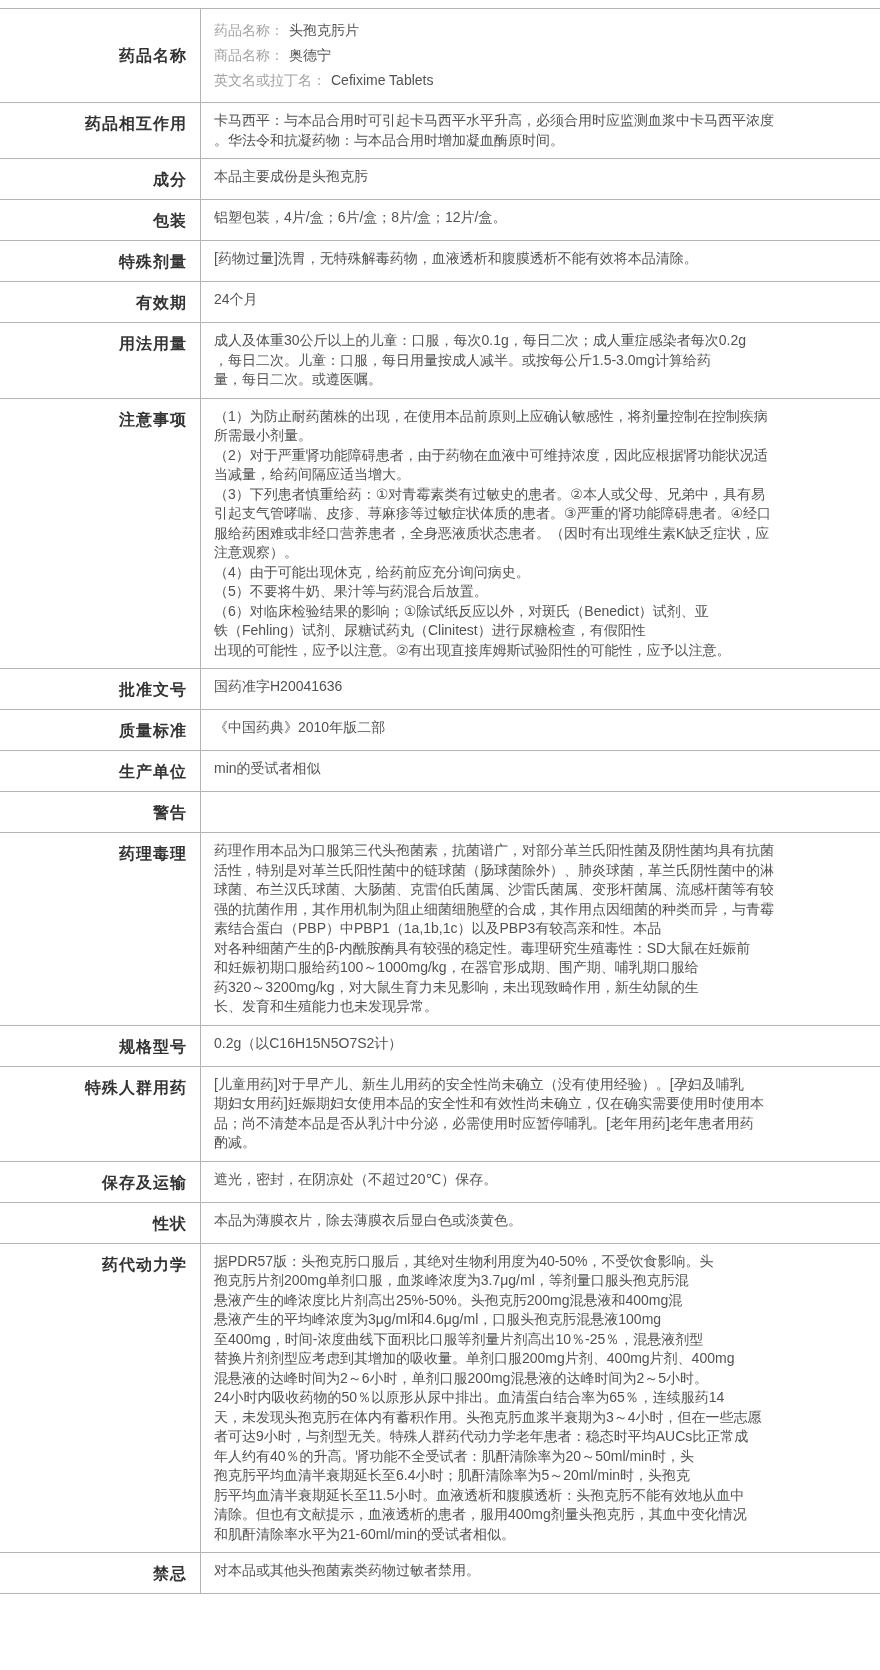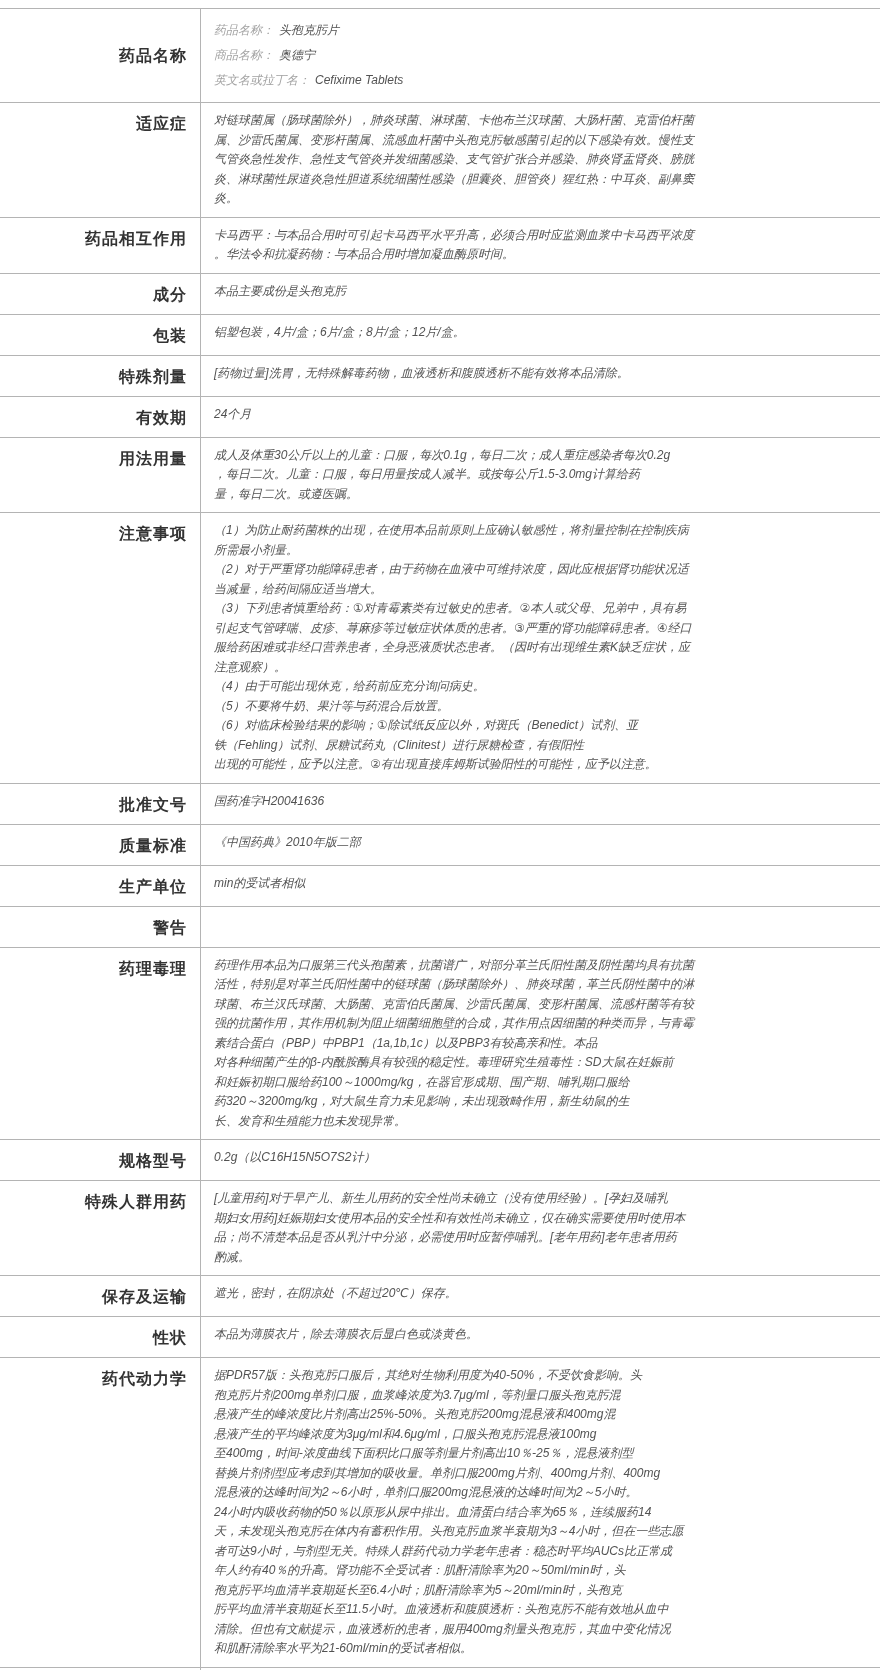--- a/index.html
+++ b/index.html
@@ -34,26 +34,25 @@
     font-weight: bold;
     letter-spacing: 1px;
     color: var(--label_text, #333);
     line-height: 22px;
   }
   .content-cell {
     flex: 1 1 auto;
     box-sizing: border-box;
     border-left: 1px solid var(--border, #b4b4b4);
     padding: 8px 20px 8px 13px;
-    font-size: 12px;
+    font-size: 14px;
     color: var(--content_text, #525252);
     line-height: 19.5px;
     white-space: pre-line;
     min-height: 30px;
-    font-style: italic;
   }
   
   .row.name-row .label-cell {
     display: flex;
     align-items: center;
     justify-content: flex-end;
     padding-top: 0;
     padding-bottom: 0;
     padding-left: 20px;
   }
@@ -78,28 +77,20 @@
 
 <div class="page">
   <div class="drug-table">
       <div class="row name-row">
         <div class="label-cell">药品名称</div>
         <div class="content-cell fields">
           <div class="field-line"><span class="field-label">药品名称：</span><span class="field-value">头孢克肟片</span></div>
           <div class="field-line"><span class="field-label">商品名称：</span><span class="field-value">奥德宁</span></div>
           <div class="field-line"><span class="field-label">英文名或拉丁名：</span><span class="field-value">Cefixime Tablets</span></div>
         </div>
-      </div>
-      <div class="row">
-        <div class="label-cell">适应症</div>
-        <div class="content-cell">对链球菌属（肠球菌除外），肺炎球菌、淋球菌、卡他布兰汉球菌、大肠杆菌、克雷伯杆菌
-属、沙雷氏菌属、变形杆菌属、流感血杆菌中头孢克肟敏感菌引起的以下感染有效。慢性支
-气管炎急性发作、急性支气管炎并发细菌感染、支气管扩张合并感染、肺炎肾盂肾炎、膀胱
-炎、淋球菌性尿道炎急性胆道系统细菌性感染（胆囊炎、胆管炎）猩红热：中耳炎、副鼻窦
-炎。</div>
       </div>
       <div class="row">
         <div class="label-cell">药品相互作用</div>
         <div class="content-cell">卡马西平：与本品合用时可引起卡马西平水平升高，必须合用时应监测血浆中卡马西平浓度
 。华法令和抗凝药物：与本品合用时增加凝血酶原时间。</div>
       </div>
       <div class="row">
         <div class="label-cell">成分</div>
         <div class="content-cell">本品主要成份是头孢克肟</div>
       </div>

